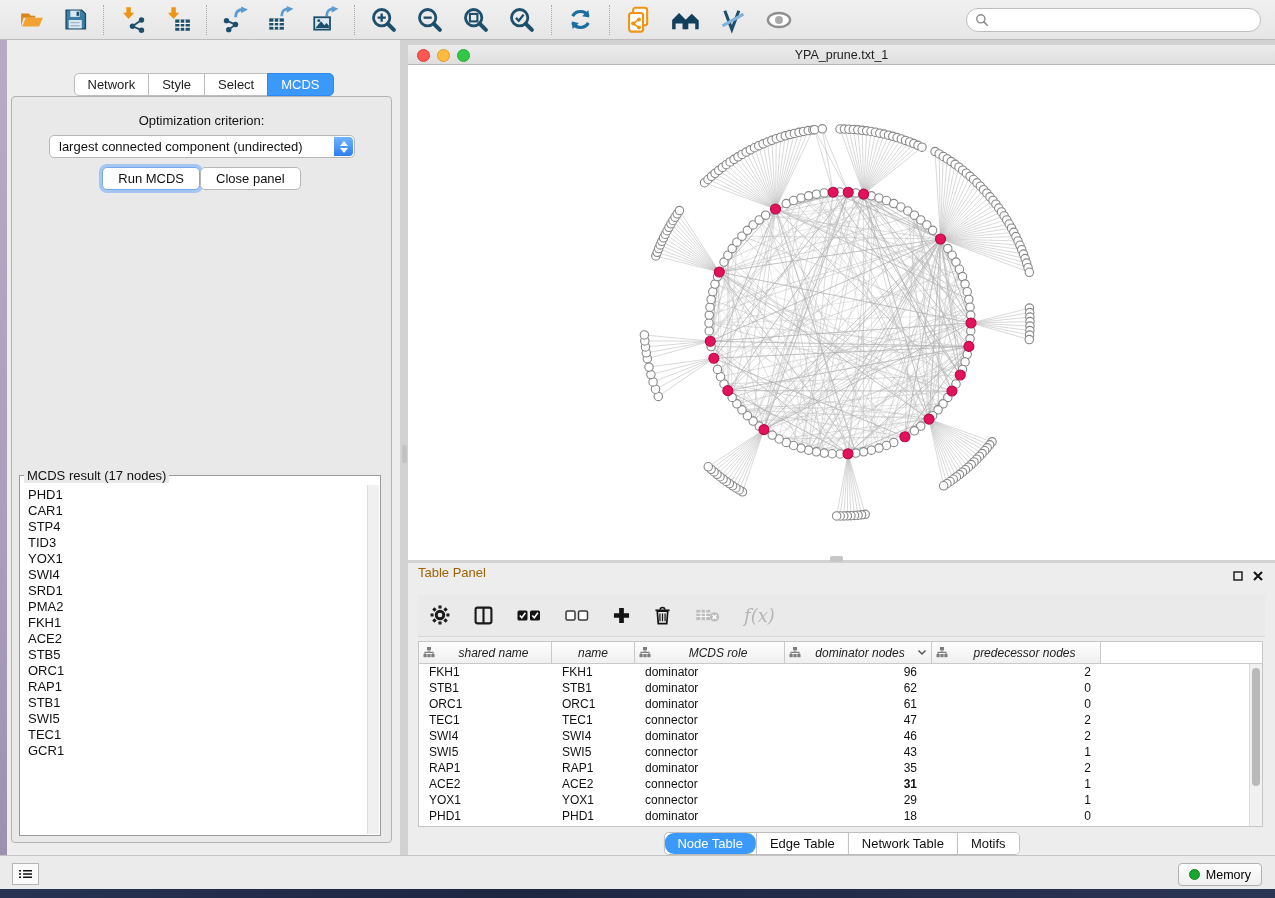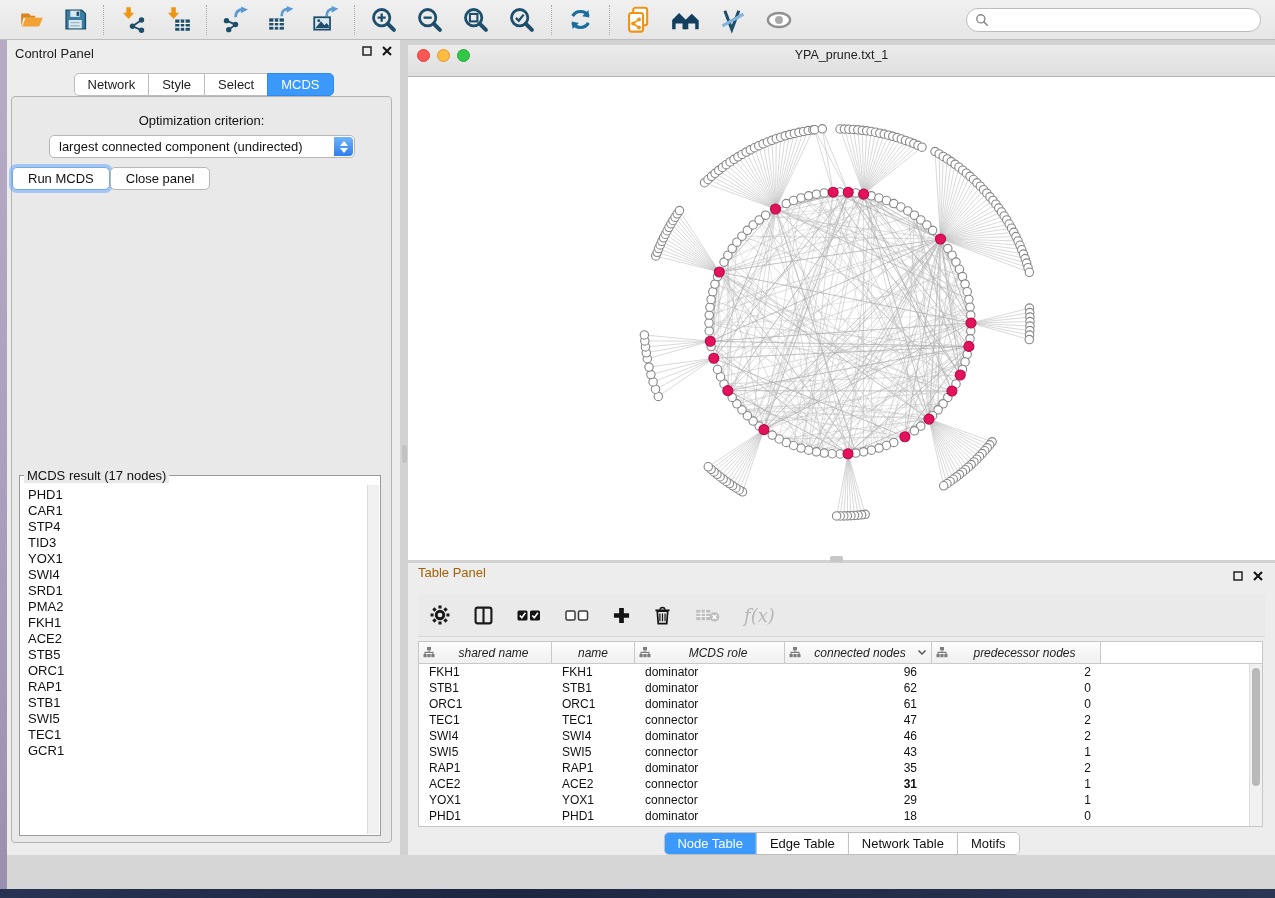--- a/index.html
+++ b/index.html
@@ -33,34 +33,34 @@
   .seg.active{background:#3b99fc;border-color:#2f88ef;color:#fff;}
   .cp-body{position:absolute;left:4px;right:8px;top:56px;bottom:12px;background:#e9e9e9;
     border:1px solid #b3b3b3;border-radius:4px;}
   .opt-label{margin-top:16px;text-align:center;font-size:13px;color:#111;}
   .dropdown{position:absolute;left:37px;right:36px;top:38px;height:23px;background:#fff;
     border:1px solid #b7b7b7;border-radius:5px;font-size:13px;line-height:21px;padding-left:9px;cursor:pointer;}
   .stepper{position:absolute;right:1px;top:1px;bottom:1px;width:19px;border-radius:0 4px 4px 0;
     background:linear-gradient(#70b4fb,#2e7ef0);display:flex;flex-direction:column;align-items:center;justify-content:center;gap:2px;}
   .tri-up{width:0;height:0;border-left:4px solid transparent;border-right:4px solid transparent;border-bottom:5px solid #fff;}
   .tri-down{width:0;height:0;border-left:4px solid transparent;border-right:4px solid transparent;border-top:5px solid #fff;}
-  .btn-row{position:absolute;left:0;right:0;top:70px;display:flex;}
+  .btn-row{position:absolute;left:0;right:0;top:70px;display:flex;justify-content:center;}
   .btn{background:#fff;border:1px solid #b7b7b7;border-radius:5px;font-size:13px;padding:3px 15px;cursor:pointer;color:#111;}
   .btn.focused{border-color:#74a9ea;box-shadow:0 0 0 3px rgba(110,170,250,.55);}
   .result-fieldset{position:absolute;left:7px;right:10px;top:371px;bottom:6px;margin:0;padding:0;
     border:1px solid #9a9a9a;background:#fff;}
   .result-fieldset legend{font-size:13px;color:#111;background:#e9e9e9;padding:0 3px;margin-left:4px;}
   .result-list{position:absolute;left:1px;right:14px;top:2px;bottom:1px;overflow:hidden;
     font-size:13px;line-height:16px;padding:2px 0 0 7px;background:#fff;}
   .result-item{height:16px;cursor:default;}
   .list-scroll{position:absolute;right:1px;top:2px;bottom:1px;width:12px;background:#f0f0f0;border-left:1px solid #dcdcdc;}
   
   .right-region{position:absolute;left:400px;top:40px;width:875px;height:815px;background:#d2d2d2;}
   .net-window{position:absolute;left:8px;top:5px;width:867px;height:515px;background:#fff;}
-  .net-titlebar{position:absolute;left:0;top:0;right:0;height:32px;
+  .net-titlebar{position:absolute;left:0;top:0;right:0;height:20px;
     background:linear-gradient(#ececec,#dedede);border-bottom:1px solid #b4b4b4;}
   .lights{position:absolute;left:9px;top:4px;display:flex;gap:7px;}
   .light{width:13px;height:13px;border-radius:50%;cursor:pointer;}
   .light.red{background:#fc5753;border:1px solid #df3e3a;}
   .light.yellow{background:#fdbc40;border:1px solid #de9b2d;}
   .light.green{background:#33c748;border:1px solid #27aa35;}
   .net-title{position:absolute;left:0;right:0;top:3px;text-align:center;font-size:12.5px;color:#222;}
   .net-canvas{position:absolute;left:0;top:20px;}
   .v-handle{position:absolute;left:2px;top:405px;width:5px;height:18px;background:#c2c2c2;border-radius:2px;cursor:col-resize;}
   .h-handle{position:absolute;left:430px;top:516px;width:13px;height:6px;background:#c6c6c6;border-radius:2px;cursor:row-resize;}
@@ -80,21 +80,21 @@
   .th-rest{flex:1;border-bottom:1px solid #c9c9c9;background:#fff;}
   .tbody{position:absolute;left:0;right:13px;top:22px;bottom:0;overflow:hidden;}
   .tr{display:flex;height:16px;font-size:12px;cursor:default;}
   .td{padding:0 10px;line-height:16px;white-space:nowrap;overflow:hidden;}
   .td.num{text-align:right;}
   .tv-scroll{position:absolute;right:0;top:22px;bottom:0;width:13px;background:#f1f1f1;border-left:1px solid #dcdcdc;}
   .tv-thumb{position:absolute;left:2px;top:4px;width:8px;height:118px;background:#b9b9b9;border-radius:4px;cursor:pointer;}
   .tp-tabs{position:absolute;top:269px;left:50%;transform:translateX(-50%);display:flex;
     background:#fff;border:1px solid #bdbdbd;border-radius:5px;overflow:hidden;}
   .tp-tab{font-size:13px;padding:3px 13px;border-left:1px solid #bdbdbd;background:#fff;cursor:pointer;}
-  .tp-tab:first-child{border-left:none;}
+  .tp-tab:first-child{border-left:none;border-radius:9px;}
   .tp-tab.active{background:#3b99fc;color:#fff;}
   
   .status-bar{position:absolute;left:0;top:855px;width:1275px;height:34px;background:#ebebeb;border-top:1px solid #c4c4c4;}
   .status-left-btn{position:absolute;left:12px;top:7px;width:27px;height:22px;background:#fafafa;
     border:1px solid #b5b5b5;display:flex;align-items:center;justify-content:center;cursor:pointer;}
   .memory-btn{position:absolute;right:13px;top:7px;height:23px;background:linear-gradient(#fdfdfd,#f0f0f0);
     border:1px solid #b0b0b0;border-radius:4px;display:flex;align-items:center;gap:6px;padding:0 10px;font-size:12.5px;cursor:pointer;}
   .mem-dot{width:11px;height:11px;border-radius:50%;background:#18a62c;border:1px solid #0f8a20;}
 </style>
 </head>
@@ -246,31 +246,20 @@
         <path d="M15.2 15.2 L21 21" stroke="#8a8a8a" stroke-width="2.6" stroke-linecap="round"></path>
       </svg>
       <input class="search-input" value="" style="">
     </div>
   </div>
 
   <div class="left-strip"></div>
   <div class="bottom-strip"></div>
 
   <div class="control-panel">
-    <div class="cp-header">
-      <span class="cp-title">Control Panel</span>
-      <span class="win-icons">
-        <svg width="10" height="10" viewBox="0 0 10 10" style="cursor:pointer">
-          <rect x="1" y="1" width="8" height="8" fill="none" stroke="#222" stroke-width="1.5"></rect>
-        </svg>
-        <svg width="10" height="10" viewBox="0 0 10 10" style="cursor:pointer">
-          <path d="M1 1 L9 9 M9 1 L1 9" stroke="#111" stroke-width="2"></path>
-        </svg>
-      </span>
-    </div>
     <div class="cp-tabs">
       <div class="seg">Network</div>
       <div class="seg">Style</div>
       <div class="seg">Select</div>
       <div class="seg active">MCDS</div>
     </div>
     <div class="cp-body">
       <div class="opt-label">Optimization criterion:</div>
       <div class="dropdown">
         <span>largest connected component (undirected)</span>
@@ -1121,21 +1110,21 @@
               <span class="th-label">MCDS role</span>
             </div>
             <div class="th" style="width: 147px;">
               <svg width="12" height="11" viewBox="0 0 12 11" style="margin-right:5px;flex:none">
                 <rect x="4" y="0" width="4" height="3.4" fill="#7d7d7d"></rect>
                 <path d="M6 3.4 V5.4 M2 7 V5.4 H10 V7" stroke="#7d7d7d" fill="none" stroke-width="1.1"></path>
                 <rect x="0.5" y="7" width="3.2" height="3.2" fill="#7d7d7d"></rect>
                 <rect x="4.4" y="7" width="3.2" height="3.2" fill="#7d7d7d"></rect>
                 <rect x="8.3" y="7" width="3.2" height="3.2" fill="#7d7d7d"></rect>
               </svg>
-              <span class="th-label">connected nodes</span>
+              <span class="th-label">dominator nodes</span>
               <svg width="10" height="7" viewBox="0 0 10 7" style="flex:none;margin-left:3px">
                 <path d="M1.5 1.5 L5 5 L8.5 1.5" fill="none" stroke="#555" stroke-width="1.5"></path>
               </svg>
             </div>
             <div class="th" style="width: 169px;">
               <svg width="12" height="11" viewBox="0 0 12 11" style="margin-right:5px;flex:none">
                 <rect x="4" y="0" width="4" height="3.4" fill="#7d7d7d"></rect>
                 <path d="M6 3.4 V5.4 M2 7 V5.4 H10 V7" stroke="#7d7d7d" fill="none" stroke-width="1.1"></path>
                 <rect x="0.5" y="7" width="3.2" height="3.2" fill="#7d7d7d"></rect>
                 <rect x="4.4" y="7" width="3.2" height="3.2" fill="#7d7d7d"></rect>
@@ -1226,13 +1215,26 @@
         <div class="tp-tab active">Node Table</div>
         <div class="tp-tab">Edge Table</div>
         <div class="tp-tab">Network Table</div>
         <div class="tp-tab">Motifs</div>
       </div>
     </div>
 
     <div class="h-handle"></div>
   </div>
 
+  <div class="status-bar">
+    <button class="status-left-btn">
+      <svg width="16" height="12" viewBox="0 0 16 12">
+        <g stroke="#111" stroke-width="2">
+            <path d="M0 2 h2.5 M5 2 h11 M0 6 h2.5 M5 6 h11 M0 10 h2.5 M5 10 h11"></path>
+          </g>
+      </svg>
+    </button>
+    <button class="memory-btn">
+      <span class="mem-dot"></span>
+      <span>Memory</span>
+    </button>
+  </div>
 </div>
 
 </body></html>

